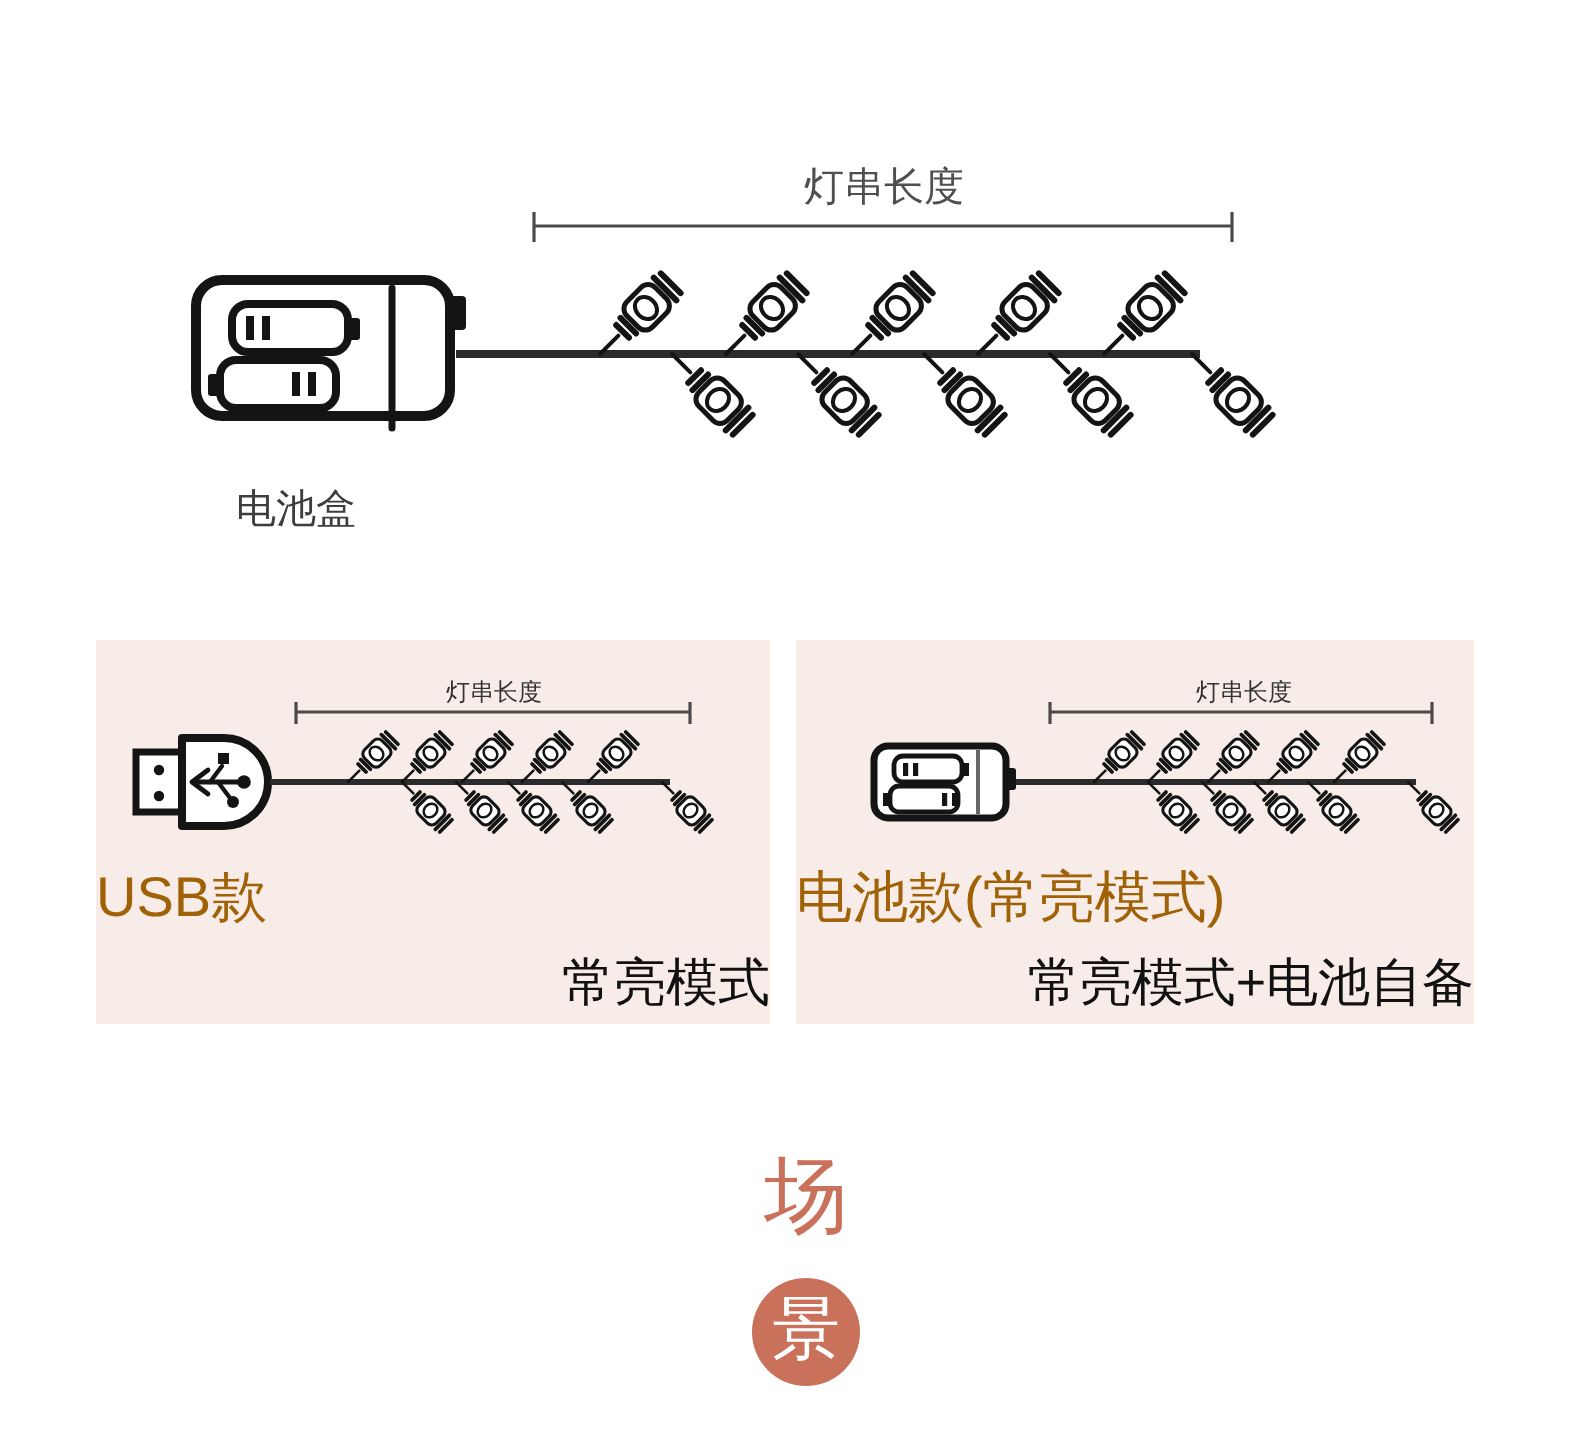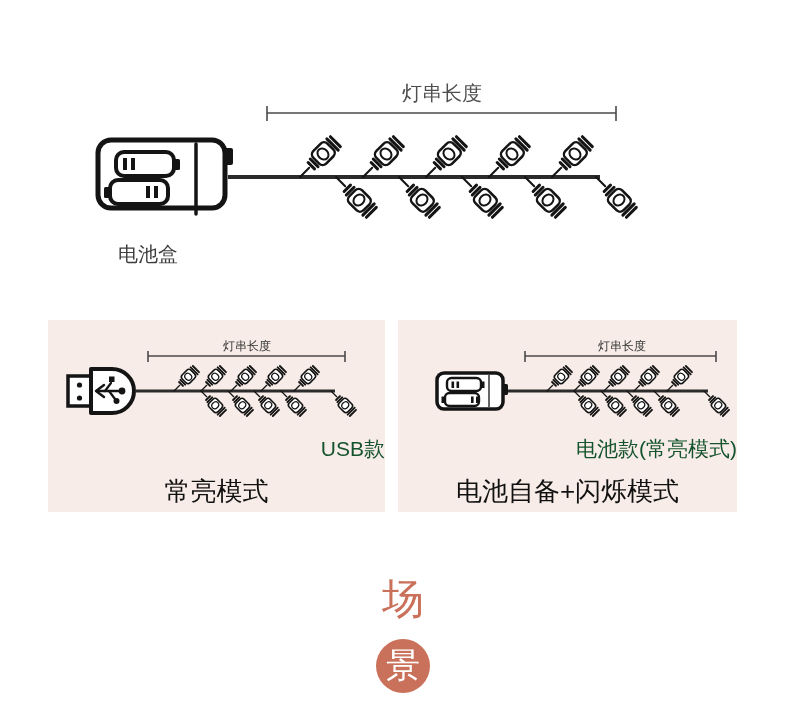--- a/index.html
+++ b/index.html
@@ -22,23 +22,23 @@
   .svg-label-sm{fill:#333333;}
   .svg-caption{fill:#3d3d3d;}
   svg text{font-family:"Liberation Sans","DejaVu Sans",sans-serif;}
 
   .top-diagram{position:absolute;left:0;top:60px;}
 
   .card{position:absolute;top:320px;height:192px;background:var(--card_bg);}
   .card-usb{left:48px;width:337px;}
   .card-battery{left:398px;width:339px;}
   .card svg{position:absolute;left:0;top:0;}
-  .card-title{position:absolute;top:114px;left:0;width:100%;text-align:right;
-    font-size:21px;line-height:30px;color:#14532d;}
-  .card-subtitle{position:absolute;top:156px;left:0;width:100%;text-align:center;
+  .card-title{position:absolute;top:114px;left:0;width:100%;text-align:left;
+    font-size:28px;line-height:30px;color:#a16207;}
+  .card-subtitle{position:absolute;top:156px;left:0;width:100%;text-align:right;
     font-size:26px;line-height:30px;color:#111;}
 
   .scene-marker{position:absolute;top:578px;left:0;width:790px;
     display:flex;flex-direction:column;align-items:center;transform:translateX(8px);}
   .scene-char{font-family:"Liberation Serif","DejaVu Serif",serif;
     font-size:42px;line-height:1;color:var(--accent);}
   .scene-circle{margin-top:19px;width:54px;height:54px;border-radius:50%;
     background:var(--accent);display:flex;align-items:center;justify-content:center;}
   .scene-circle span{font-family:"Liberation Serif","DejaVu Serif",serif;
     font-size:34px;line-height:1;color:#ffffff;}
@@ -175,21 +175,21 @@
         <use href="#bulb" transform="translate(236,71) rotate(-45) scale(0.62)"></use>
         <use href="#bulb" transform="translate(269,71) rotate(-45) scale(0.62)"></use>
         <use href="#bulb" transform="translate(176,71) rotate(45) scale(0.62)"></use>
         <use href="#bulb" transform="translate(203,71) rotate(45) scale(0.62)"></use>
         <use href="#bulb" transform="translate(229,71) rotate(45) scale(0.62)"></use>
         <use href="#bulb" transform="translate(256,71) rotate(45) scale(0.62)"></use>
         <use href="#bulb" transform="translate(306,71) rotate(45) scale(0.62)"></use>
       </g>
     </svg>
     <div class="card-title">电池款(常亮模式)</div>
-    <div class="card-subtitle">电池自备+闪烁模式</div>
+    <div class="card-subtitle">常亮模式+电池自备</div>
   </div>
 
   <div class="scene-marker">
     <div class="scene-char">场</div>
     <div class="scene-circle">
       <span>景</span>
     </div>
   </div>
 
 </div>

